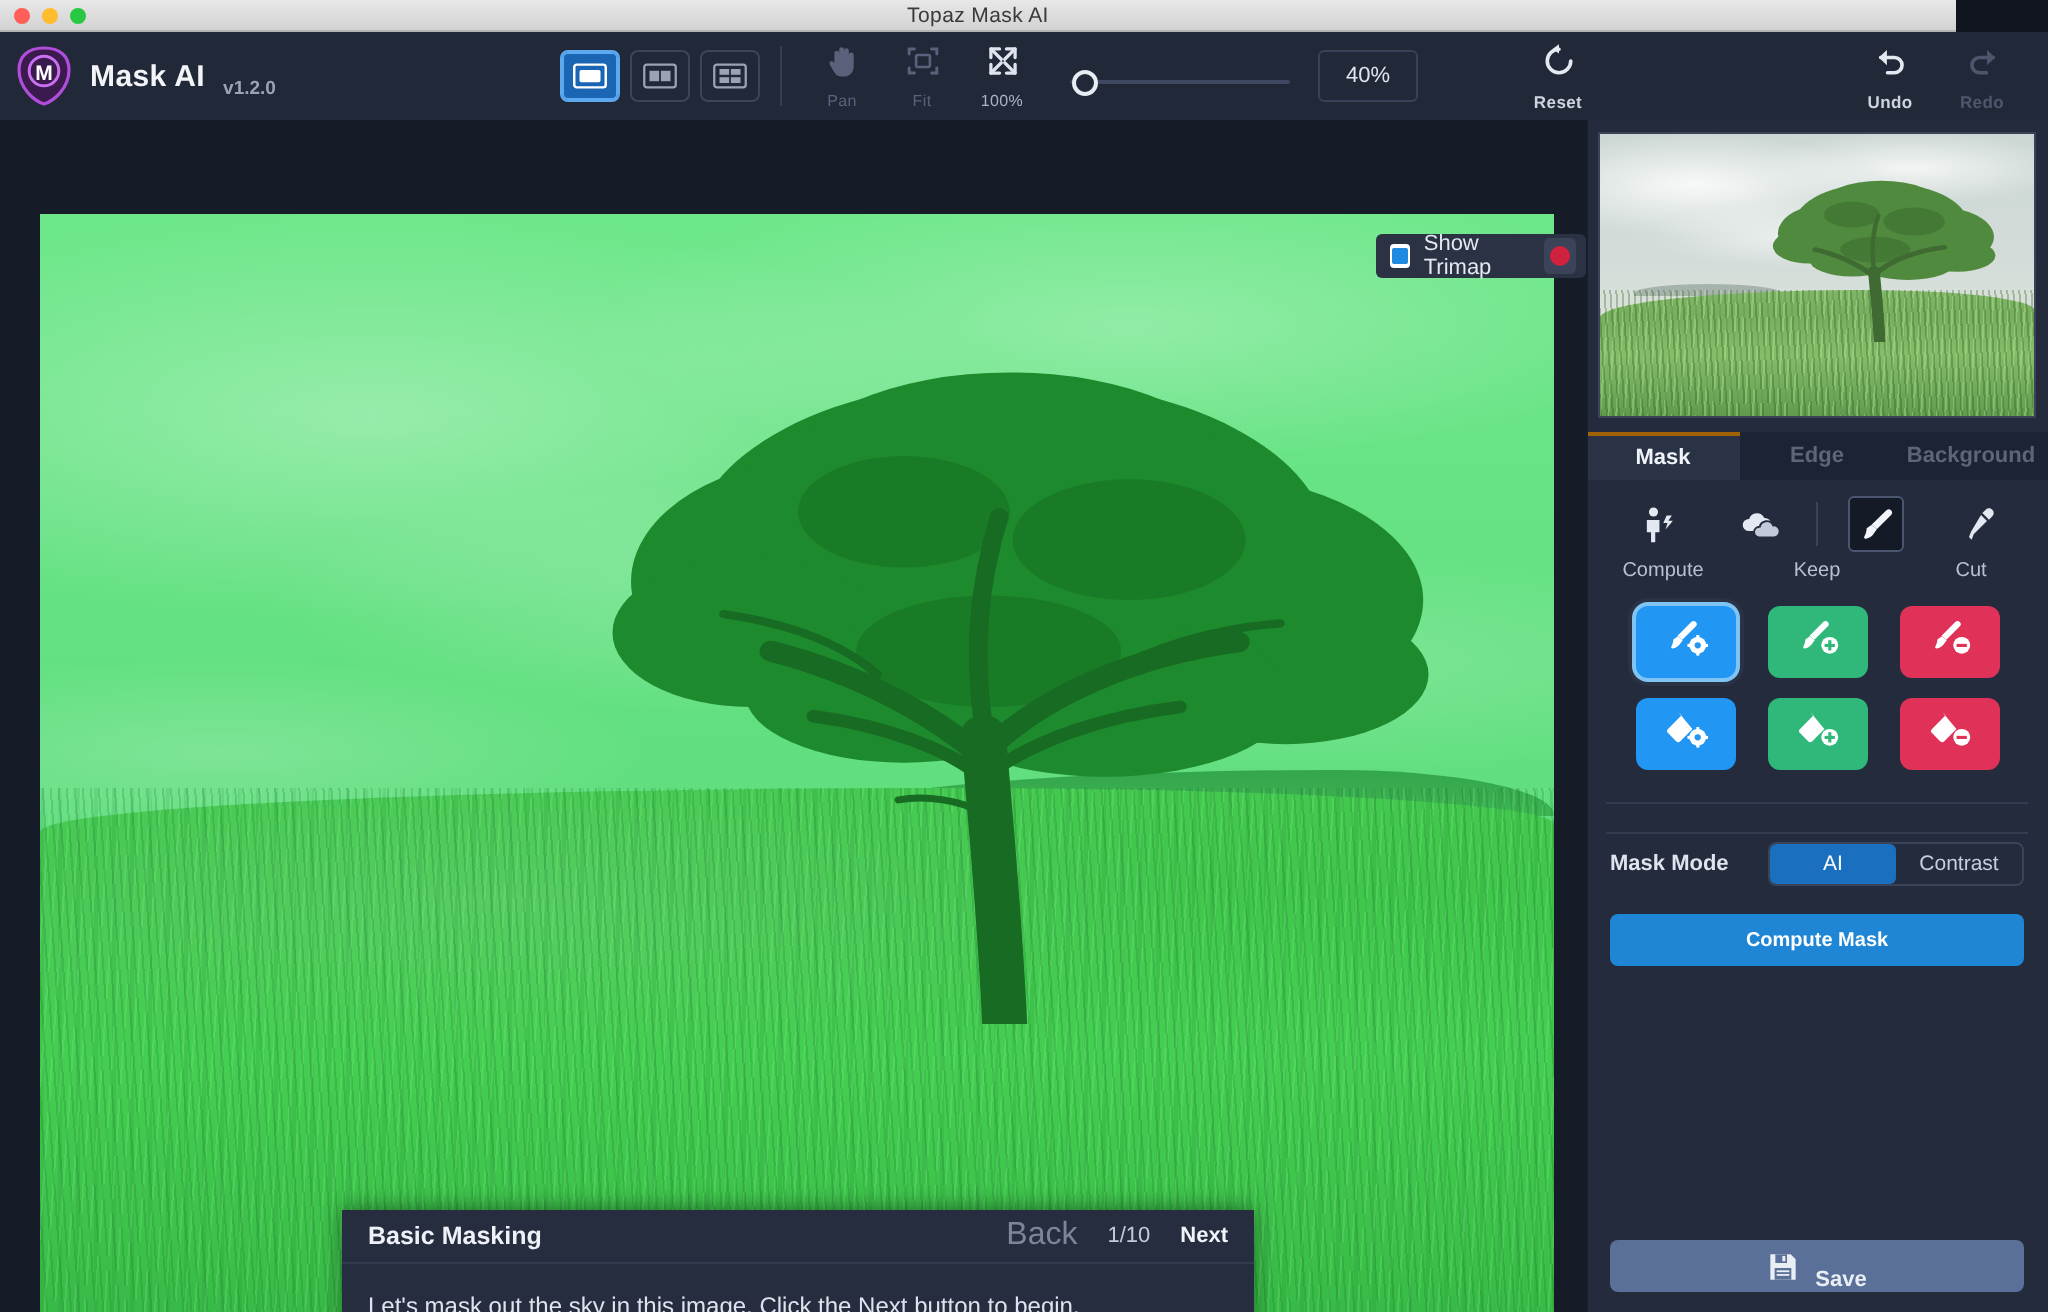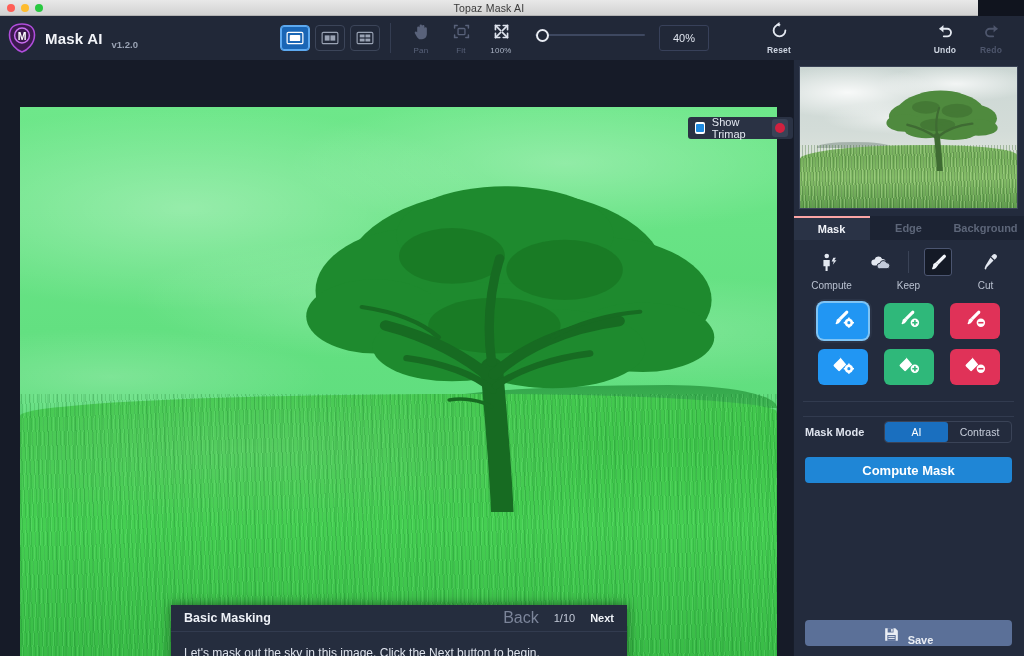--- a/index.html
+++ b/index.html
@@ -52,21 +52,21 @@
 
   .divider-v { width: 1px; height: 30px; background: #343d52; margin: 0 10px; }
 
   .modebtn {
     width: 40px; height: 38px; display: flex; flex-direction: column;
     align-items: center; justify-content: center; gap: 1px;
   }
   .modebtn .mb-lbl { font-size: 8px; color: #59627a; letter-spacing: .2px; }
   .modebtn.lit .mb-lbl { color: #aab3c4; }
 
-  .zoomwrap { display: flex; align-items: flex-start; gap: 0; margin-left: 14px; }
+  .zoomwrap { display: flex; align-items: flex-end; gap: 0; margin-left: 14px; }
   .zslider { position: relative; width: 110px; height: 20px; display: flex; align-items: center; }
   .ztrack { position: absolute; left: 0; right: 0; height: 2px; background: #3e4860; border-radius: 2px; }
   .zknob { position: absolute; left: 1px; width: 13px; height: 13px; border-radius: 50%;
            background: #212838; border: 2px solid #e8ecf3; }
   .zval {
     margin-left: 14px; width: 50px; height: 26px; border: 1px solid #38415a; border-radius: 3px;
     display: flex; align-items: center; justify-content: center;
     font-size: 11px; color: #dfe4ee; background: transparent;
   }
 
@@ -189,21 +189,21 @@
       repeating-linear-gradient(94deg, rgba(205,235,175,.30) 0 1px, rgba(205,235,175,0) 1px 4px);
   }
   .t-tree { position: absolute; left: 38%; top: 12%; width: 54%; height: 62%; }
   .t-tree svg { width: 100%; height: 100%; display: block; }
 
   .tabs { display: flex; height: 24px; margin-top: 7px; background: #1c2333; }
   .tab {
     flex: 1; display: flex; align-items: center; justify-content: center;
     font-size: 11px; color: #5d6679; font-weight: bold;
   }
-  .tab.active { background: #2a3346; color: #f0f3f8; border-top: 2px solid #fca5a5; }
+  .tab.active { background: #2a3346; color: #f0f3f8; border-top: 2px solid #a16207; }
 
   .toolrow {
     display: flex; align-items: center; justify-content: center;
     gap: 0; padding: 8px 0 2px 0;
   }
   .toolslot { width: 51px; display: flex; align-items: center; justify-content: center; }
   .toolslot .tbox {
     width: 28px; height: 28px; display: flex; align-items: center; justify-content: center;
     border-radius: 3px;
   }
@@ -252,21 +252,21 @@
   .seg div {
     flex: 1; display: flex; align-items: center; justify-content: center;
     font-size: 10.5px; color: #c7cedb;
   }
   .seg div.on { background: #1a6fbf; color: #fff; border-radius: 3px; }
 
   .compute-btn {
     margin: 14px 12px 0 12px; height: 26px; border-radius: 4px;
     background: #1f86d6;
     display: flex; align-items: center; justify-content: center;
-    font-size: 13px; font-weight: bold; color: #fff;
+    font-size: 10px; font-weight: bold; color: #fff;
   }
 
   .save-area { position: absolute; left: 0; bottom: 0; width: 231px; padding: 0 12px 10px 12px; }
   .save-btn {
     height: 26px; border-radius: 4px; background: #5b7098;
     display: flex; align-items: flex-end; justify-content: center; gap: 9px;
   }
   .save-btn .sv-lbl { font-size: 11px; font-weight: bold; color: #e9edf4; }
   .panel-divider { position: absolute; left: 0; top: 0; width: 1px; height: 596px; background: #171d2a; }
 </style>

